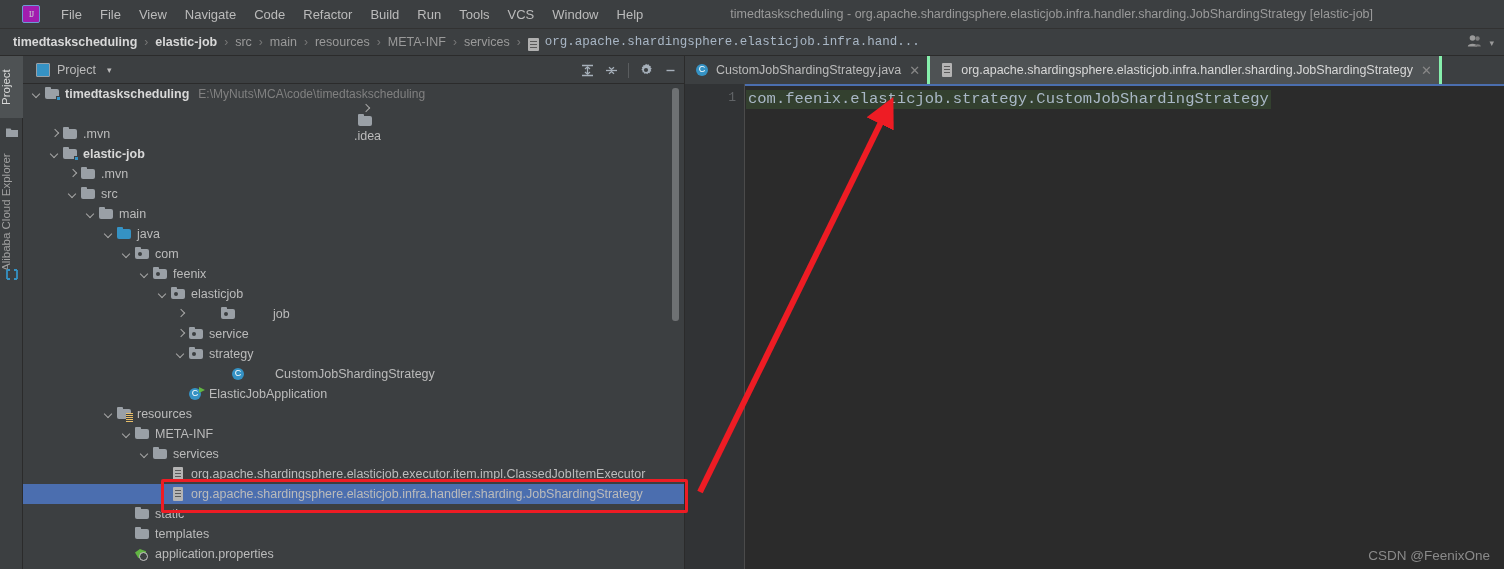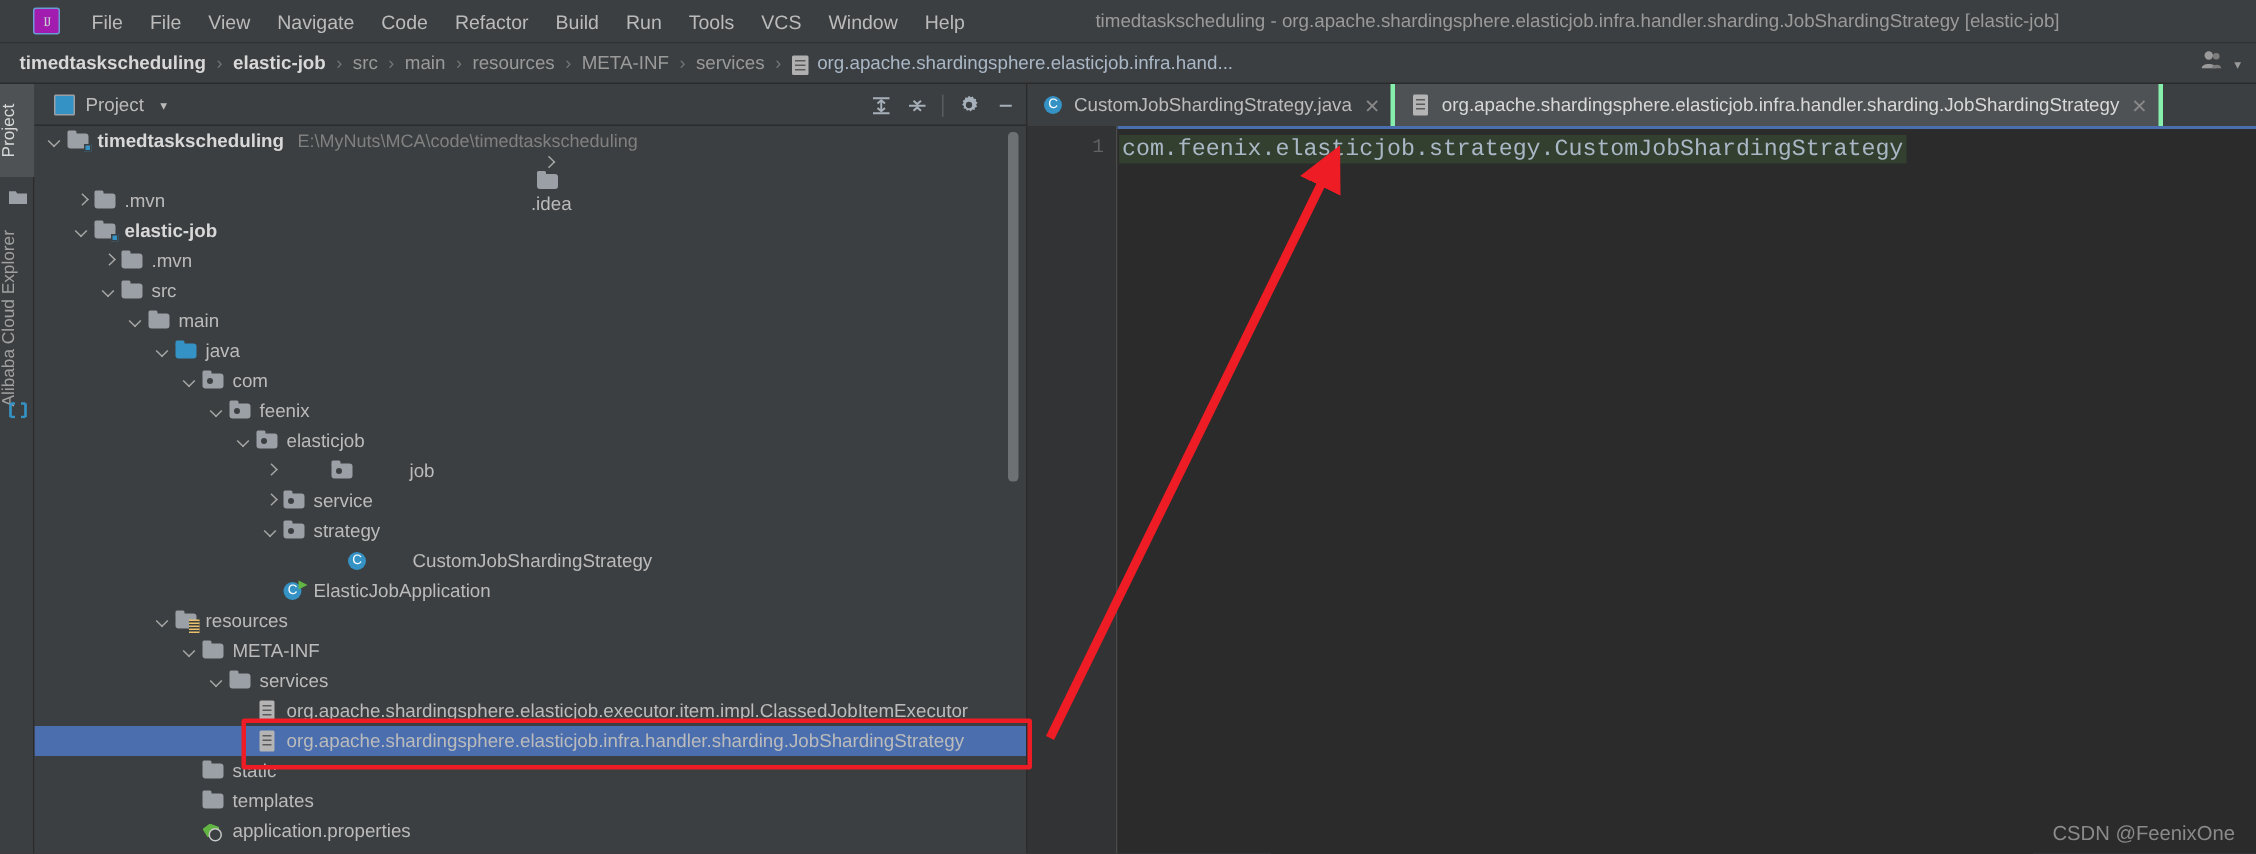--- a/index.html
+++ b/index.html
@@ -324,21 +324,21 @@
         </span>
         <span class="crumb-sep">›</span>
         <span style="display: inline-flex; align-items: center;">
           <span class="crumb dim">META-INF</span>
         </span>
         <span class="crumb-sep">›</span>
         <span style="display: inline-flex; align-items: center;">
           <span class="crumb dim">services</span>
         </span>
         <span class="crumb-sep">›</span>
-        <span style="display: inline-flex; ">
+        <span style="display: inline-flex; align-items: center; font-family: Liberation Mono, monospace;">
           <span class="crumb-file-icon"></span>
           <span class="crumb">org.apache.shardingsphere.elasticjob.infra.hand...</span>
         </span>
       </div>
     <div class="crumb-right">
       <span>
         <svg width="17" height="14" viewBox="0 0 17 14">
           <circle cx="5.5" cy="4" r="2.8" fill="#9a9a9a"></circle>
           <path d="M0.8 12.5 C0.8 8.8 10.2 8.8 10.2 12.5 Z" fill="#9a9a9a"></path>
           <circle cx="10.5" cy="4.5" r="2.2" fill="#7d7d7d"></circle>

